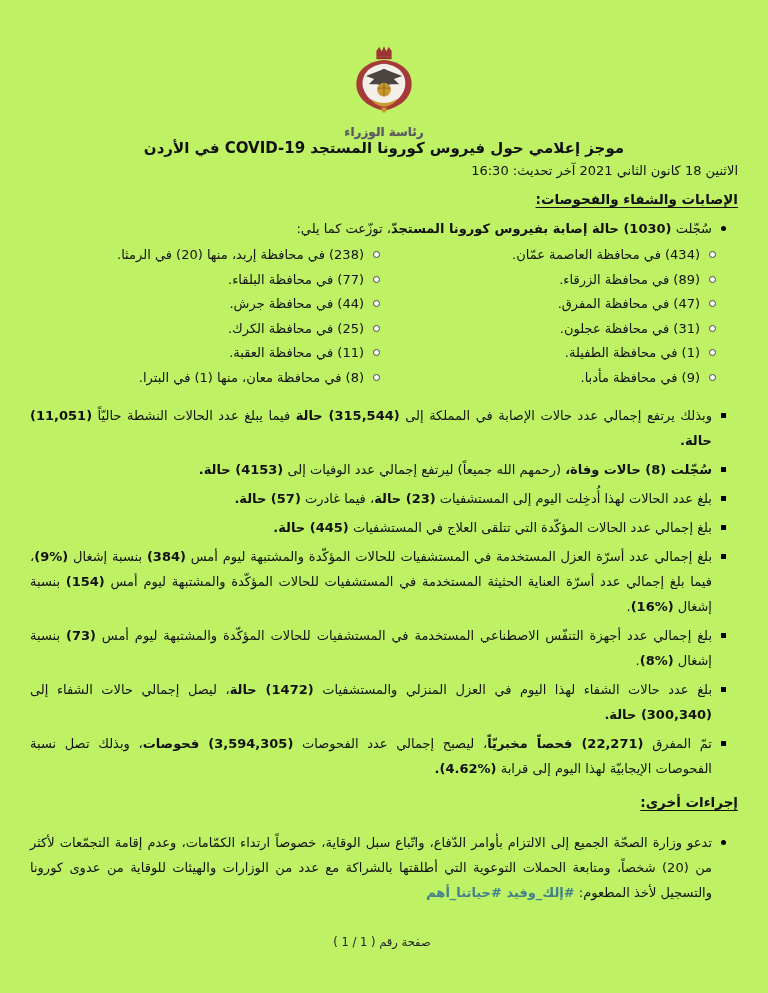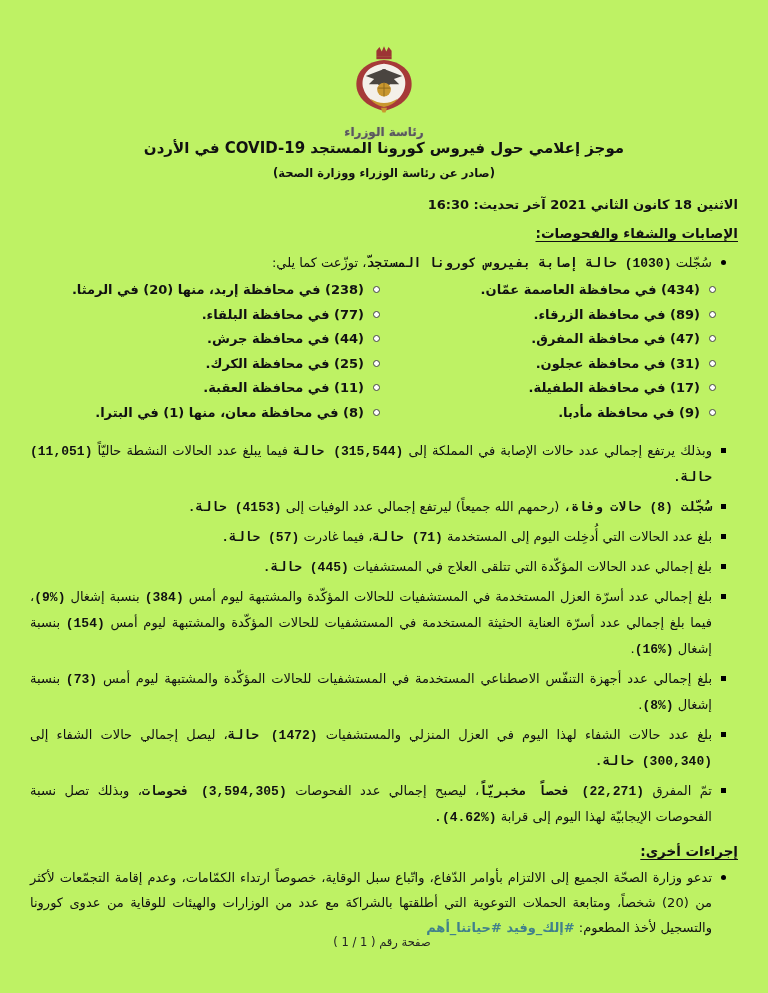--- a/index.html
+++ b/index.html
@@ -12,46 +12,46 @@
   }
   
   .logo-wrap { text-align:center; }
   .logo-wrap svg { display:inline-block; }
   .logo-caption {
     text-align:center; font-size:12px; font-weight:bold; color:#5a5a5a;
     letter-spacing:1px; margin-top:1px; text-shadow:0 0 1px #9a9a9a;
   }
   .doc-title { text-align:center; font-size:15px; font-weight:bold; }
   .doc-subtitle { text-align:center; font-size:11.5px; font-weight:bold; margin-top:9px; }
-  .date-line { text-align:right; font-size:13px; font-weight:bold; margin-top:17px; }
+  .date-line { text-align:right; font-size:13px; font-weight:normal; margin-top:6px; }
   .sec-heading {
     font-size:13.5px; font-weight:bold; text-decoration:underline;
     margin-top:13px; text-underline-offset:3px;
   }
   
   .bullet { display:flex; gap:9px; align-items:flex-start; }
   .btext { flex:1; font-size:13px; line-height:25px; text-align:justify; }
-  .btext .b { font-weight:bold;font-family:Liberation Mono, monospace; }
+  .btext .b { font-weight:bold; }
   .marker { flex:0 0 auto; }
   .m-disc { width:5px; height:5px; background:#000; border-radius:50%; margin-top:10px; }
   .m-square { width:5px; height:5px; background:#000; margin-top:10px; }
   .m-circle { width:7px; height:7px; border:1.3px solid #444; border-radius:50%;
               background:#fff; margin-top:8px; }
   .intro { margin-top:9px; padding-right:12px; }
   
   .gov-cols { display:flex; margin-top:2px; }
   .gov-col { width:50%; }
   .gov-col.col-left { padding-right:0; }
   .gov-item { display:flex; gap:9px; align-items:flex-start; padding-right:22px; }
   .gov-col.col-left .gov-item { padding-right:4px; }
-  .gov-item .gtext { font-size:13px; font-weight:bold; line-height:24.5px; }
+  .gov-item .gtext { font-size:13px; font-weight:normal; line-height:24.5px; }
   
   .stats { margin-top:13px; padding-right:12px; }
   .stats .bullet { margin-bottom:4px; }
-  .other { margin-top:6px; padding-right:12px; }
+  .other { margin-top:20px; padding-right:12px; }
   .footer { position:absolute; bottom:44px; right:4px; left:0; text-align:center;
             font-size:11.5px; color:#222; }
 </style>
 </head>
 <body>
 
 <div class="page">
 
   <div class="logo-wrap">
     <svg width="92" height="76" viewBox="0 0 120 100">
@@ -70,21 +70,20 @@
       <circle cx="60" cy="60" r="9" fill="#c9972e"></circle>
       <path d="M51.5 58 H68.5 M60 51 V69" stroke="#8a671d" stroke-width="1.2"></path>
 
       <path d="M42 72 Q60 83 78 72 Q73 80 60 83 Q47 80 42 72" fill="#c9972e"></path>
       <path d="M56 84 H64 L62 90 H58 Z" fill="#c9972e"></path>
     </svg>
     <div class="logo-caption">رئاسة الوزراء</div>
   </div>
 
   <div class="doc-title">موجز إعلامي حول فيروس كورونا المستجد COVID-19 في الأردن</div>
-  <div class="doc-subtitle">(صادر عن رئاسة الوزراء ووزارة الصحة)</div>
   <div class="date-line">الاثنين 18 كانون الثاني 2021 آخر تحديث: 16:30</div>
 
   <div class="sec-heading">الإصابات والشفاء والفحوصات:</div>
 
   <div class="bullet intro">
     <span class="marker m-disc"></span>
     <div class="btext"><span>سُجّلت </span><span class="b">(1030) حالة إصابة بفيروس كورونا المستجدّ</span><span>، توزّعت كما يلي:</span></div>
   </div>
 
   <div class="gov-cols">
@@ -100,21 +99,21 @@
       <div class="gov-item">
           <span class="marker m-circle"></span>
           <span class="gtext">(47) في محافظة المفرق.</span>
         </div>
       <div class="gov-item">
           <span class="marker m-circle"></span>
           <span class="gtext">(31) في محافظة عجلون.</span>
         </div>
       <div class="gov-item">
           <span class="marker m-circle"></span>
-          <span class="gtext">(17) في محافظة الطفيلة.</span>
+          <span class="gtext">(1) في محافظة الطفيلة.</span>
         </div>
       <div class="gov-item">
           <span class="marker m-circle"></span>
           <span class="gtext">(9) في محافظة مأدبا.</span>
         </div>
     </div>
     <div class="gov-col col-left">
       <div class="gov-item">
           <span class="marker m-circle"></span>
           <span class="gtext">(238) في محافظة إربد، منها (20) في الرمثا.</span>
@@ -146,21 +145,21 @@
     <div class="bullet">
         <span class="marker m-square"></span>
         <div class="btext"><span>وبذلك يرتفع إجمالي عدد حالات الإصابة في المملكة إلى </span><span class="b">(315,544) حالة</span><span> فيما يبلغ عدد الحالات النشطة حاليّاً </span><span class="b">(11,051) حالة.</span></div>
       </div>
     <div class="bullet">
         <span class="marker m-square"></span>
         <div class="btext"><span class="b">سُجّلت (8) حالات وفاة،</span><span> (رحمهم الله جميعاً) ليرتفع إجمالي عدد الوفيات إلى </span><span class="b">(4153) حالة.</span></div>
       </div>
     <div class="bullet">
         <span class="marker m-square"></span>
-        <div class="btext"><span>بلغ عدد الحالات التي أُدخِلت اليوم إلى المستخدمة </span><span class="b">(71) حالة</span><span>، فيما غادرت </span><span class="b">(57) حالة.</span></div>
+        <div class="btext"><span>بلغ عدد الحالات لهذا أُدخِلت اليوم إلى المستشفيات </span><span class="b">(23) حالة</span><span>، فيما غادرت </span><span class="b">(57) حالة.</span></div>
       </div>
     <div class="bullet">
         <span class="marker m-square"></span>
         <div class="btext"><span>بلغ إجمالي عدد الحالات المؤكّدة التي تتلقى العلاج في المستشفيات </span><span class="b">(445) حالة.</span></div>
       </div>
     <div class="bullet">
         <span class="marker m-square"></span>
         <div class="btext"><span>بلغ إجمالي عدد أسرّة العزل المستخدمة في المستشفيات للحالات المؤكّدة والمشتبهة ليوم أمس </span><span class="b">(384)</span><span> بنسبة إشغال </span><span class="b">(%9)</span><span>، فيما بلغ إجمالي عدد أسرّة العناية الحثيثة المستخدمة في المستشفيات للحالات المؤكّدة والمشتبهة ليوم أمس </span><span class="b">(154)</span><span> بنسبة إشغال </span><span class="b">(%16)</span><span>.</span></div>
       </div>
     <div class="bullet">

